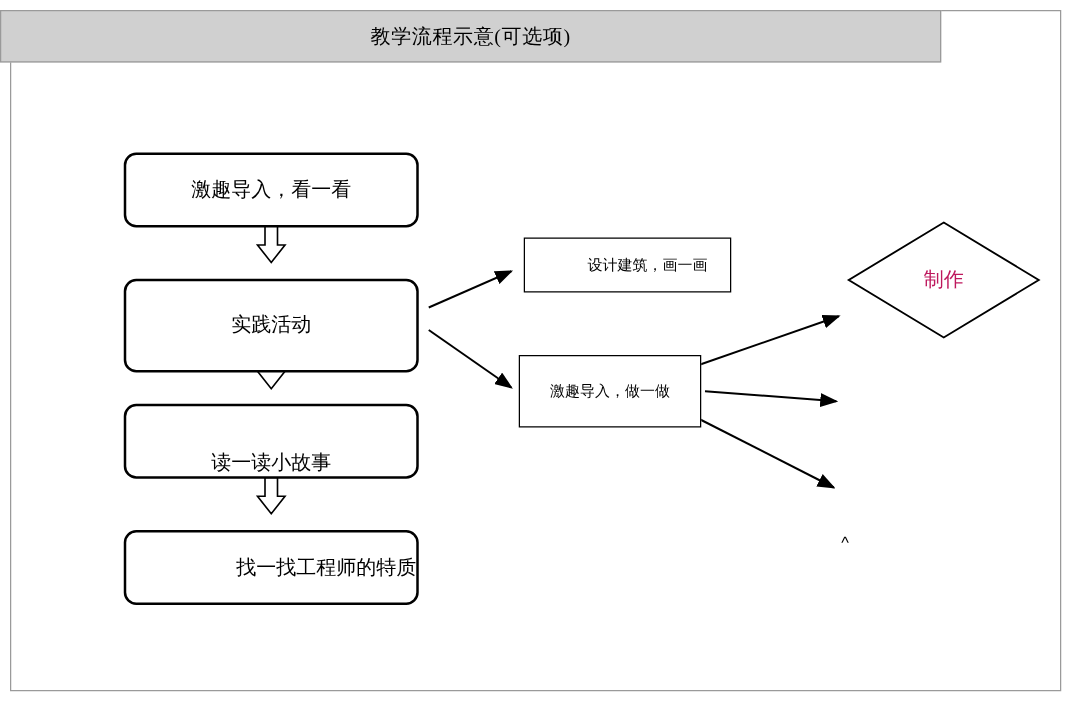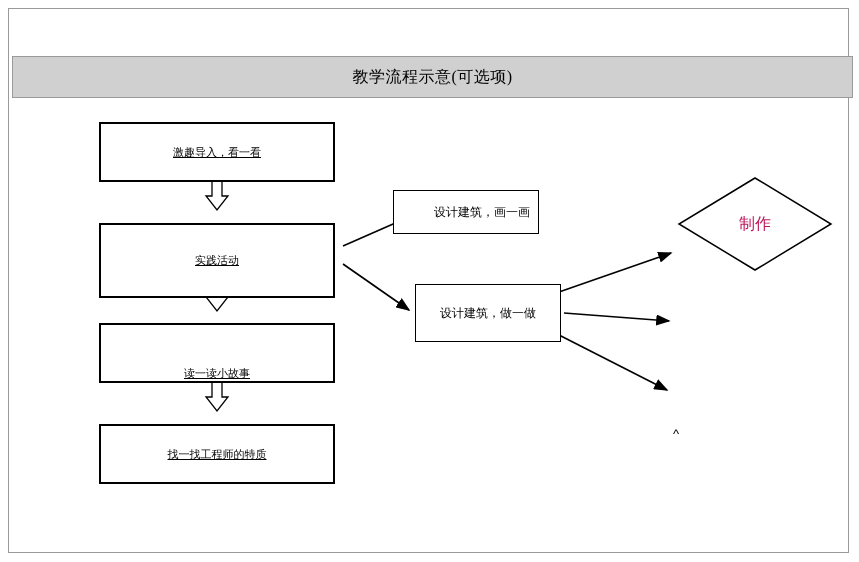--- a/index.html
+++ b/index.html
@@ -20,31 +20,30 @@
     left: 8px;
     top: 8px;
     width: 841px;
     height: 545px;
     border: 1px solid #9a9a9a;
     box-sizing: border-box;
     background: #ffffff;
   }
   .title-bar {
     position: absolute;
-    left: 12px;
+    left: 0;
     top: 8px;
-    width: 841px;
+    width: 753px;
     height: 42px;
     box-sizing: border-box;
     border: 1px solid #9a9a9a;
     background: #d0d0d0;
     display: flex;
     align-items: center;
     justify-content: center;
-    margin-top: 48px;
   }
   .title-text {
     font-size: 16px;
     color: #000000;
     letter-spacing: 0.5px;
   }
   .canvas {
     position: absolute;
     left: 9px;
     top: 50px;
@@ -56,23 +55,22 @@
     box-sizing: border-box;
     display: flex;
     align-items: center;
     justify-content: center;
     text-align: center;
     color: #000000;
     background: #ffffff;
   }
   .rounded {
     border: 2px solid #000000;
-    border-radius: 0;
-    font-size: 11px;
-    text-decoration: underline;
+    border-radius: 10px;
+    font-size: 16px;
   }
   .rect {
     border: 1px solid #000000;
     font-size: 12px;
   }
   .diamond-wrap {
     position: absolute;
   }
   .diamond-wrap svg {
     display: block;
@@ -147,30 +145,30 @@
     </div>
 
     <div class="node rounded" style="left:90px; top:173px; width:236px; height:75px;">
       <span>实践活动</span>
     </div>
 
     <div class="node rounded" style="left:90px; top:273px; width:236px; height:60px;align-items:flex-end;">
       <span>读一读小故事</span>
     </div>
 
-    <div class="node rounded" style="left:90px; top:374px; width:236px; height:60px;">
+    <div class="node rounded" style="left:90px; top:374px; width:236px; height:60px;justify-content:flex-end;">
       <span>找一找工程师的特质</span>
     </div>
 
-    <div class="node rect" style="left:384px; top:140px; width:146px; height:44px;padding-left:32px;">
+    <div class="node rect" style="left:410px; top:140px; width:166px; height:44px;padding-left:32px;">
       <span>设计建筑，画一画</span>
     </div>
 
     <div class="node rect" style="left:406px; top:234px; width:146px; height:58px;">
-      <span>设计建筑，做一做</span>
+      <span>激趣导入，做一做</span>
     </div>
 
     <div class="diamond-wrap" style="left:668px; top:126px; width:156px; height:96px;">
       <svg width="156" height="96" viewBox="0 0 156 96">
         <polygon points="78,2 154,48 78,94 2,48" fill="#ffffff" stroke="#000000" stroke-width="1.5"></polygon>
       </svg>
       <div class="diamond-label">制作</div>
     </div>
 
 

